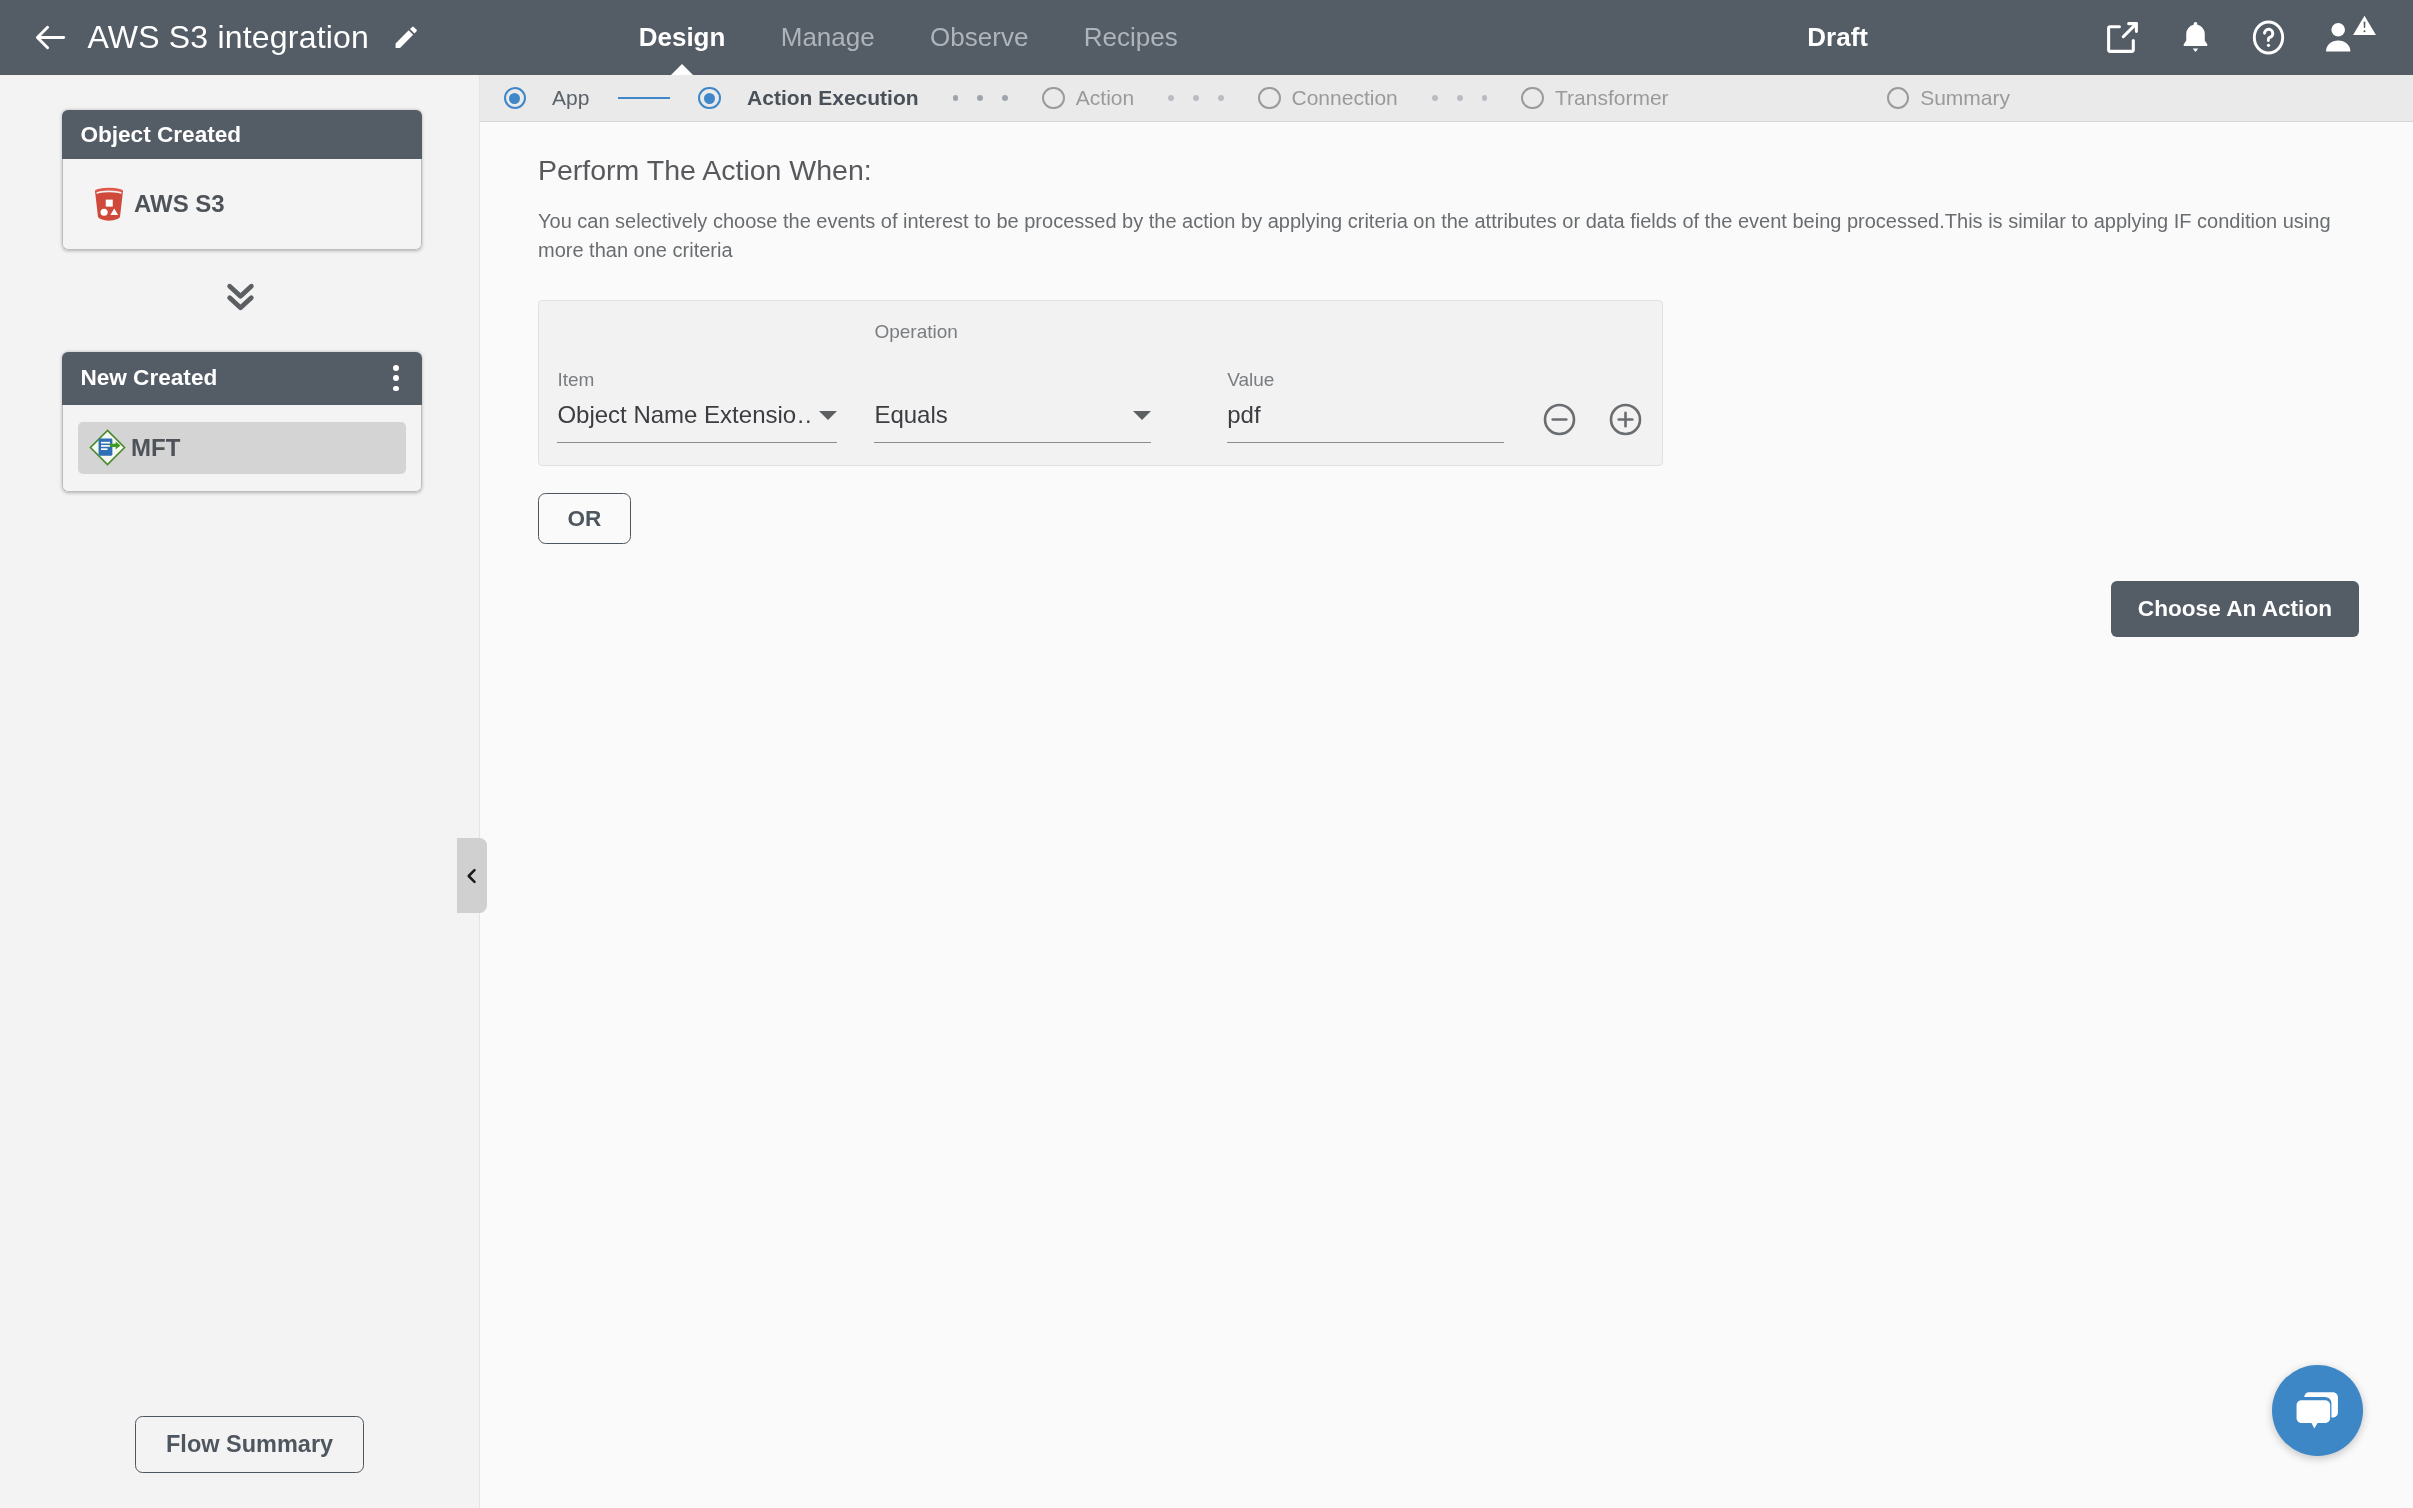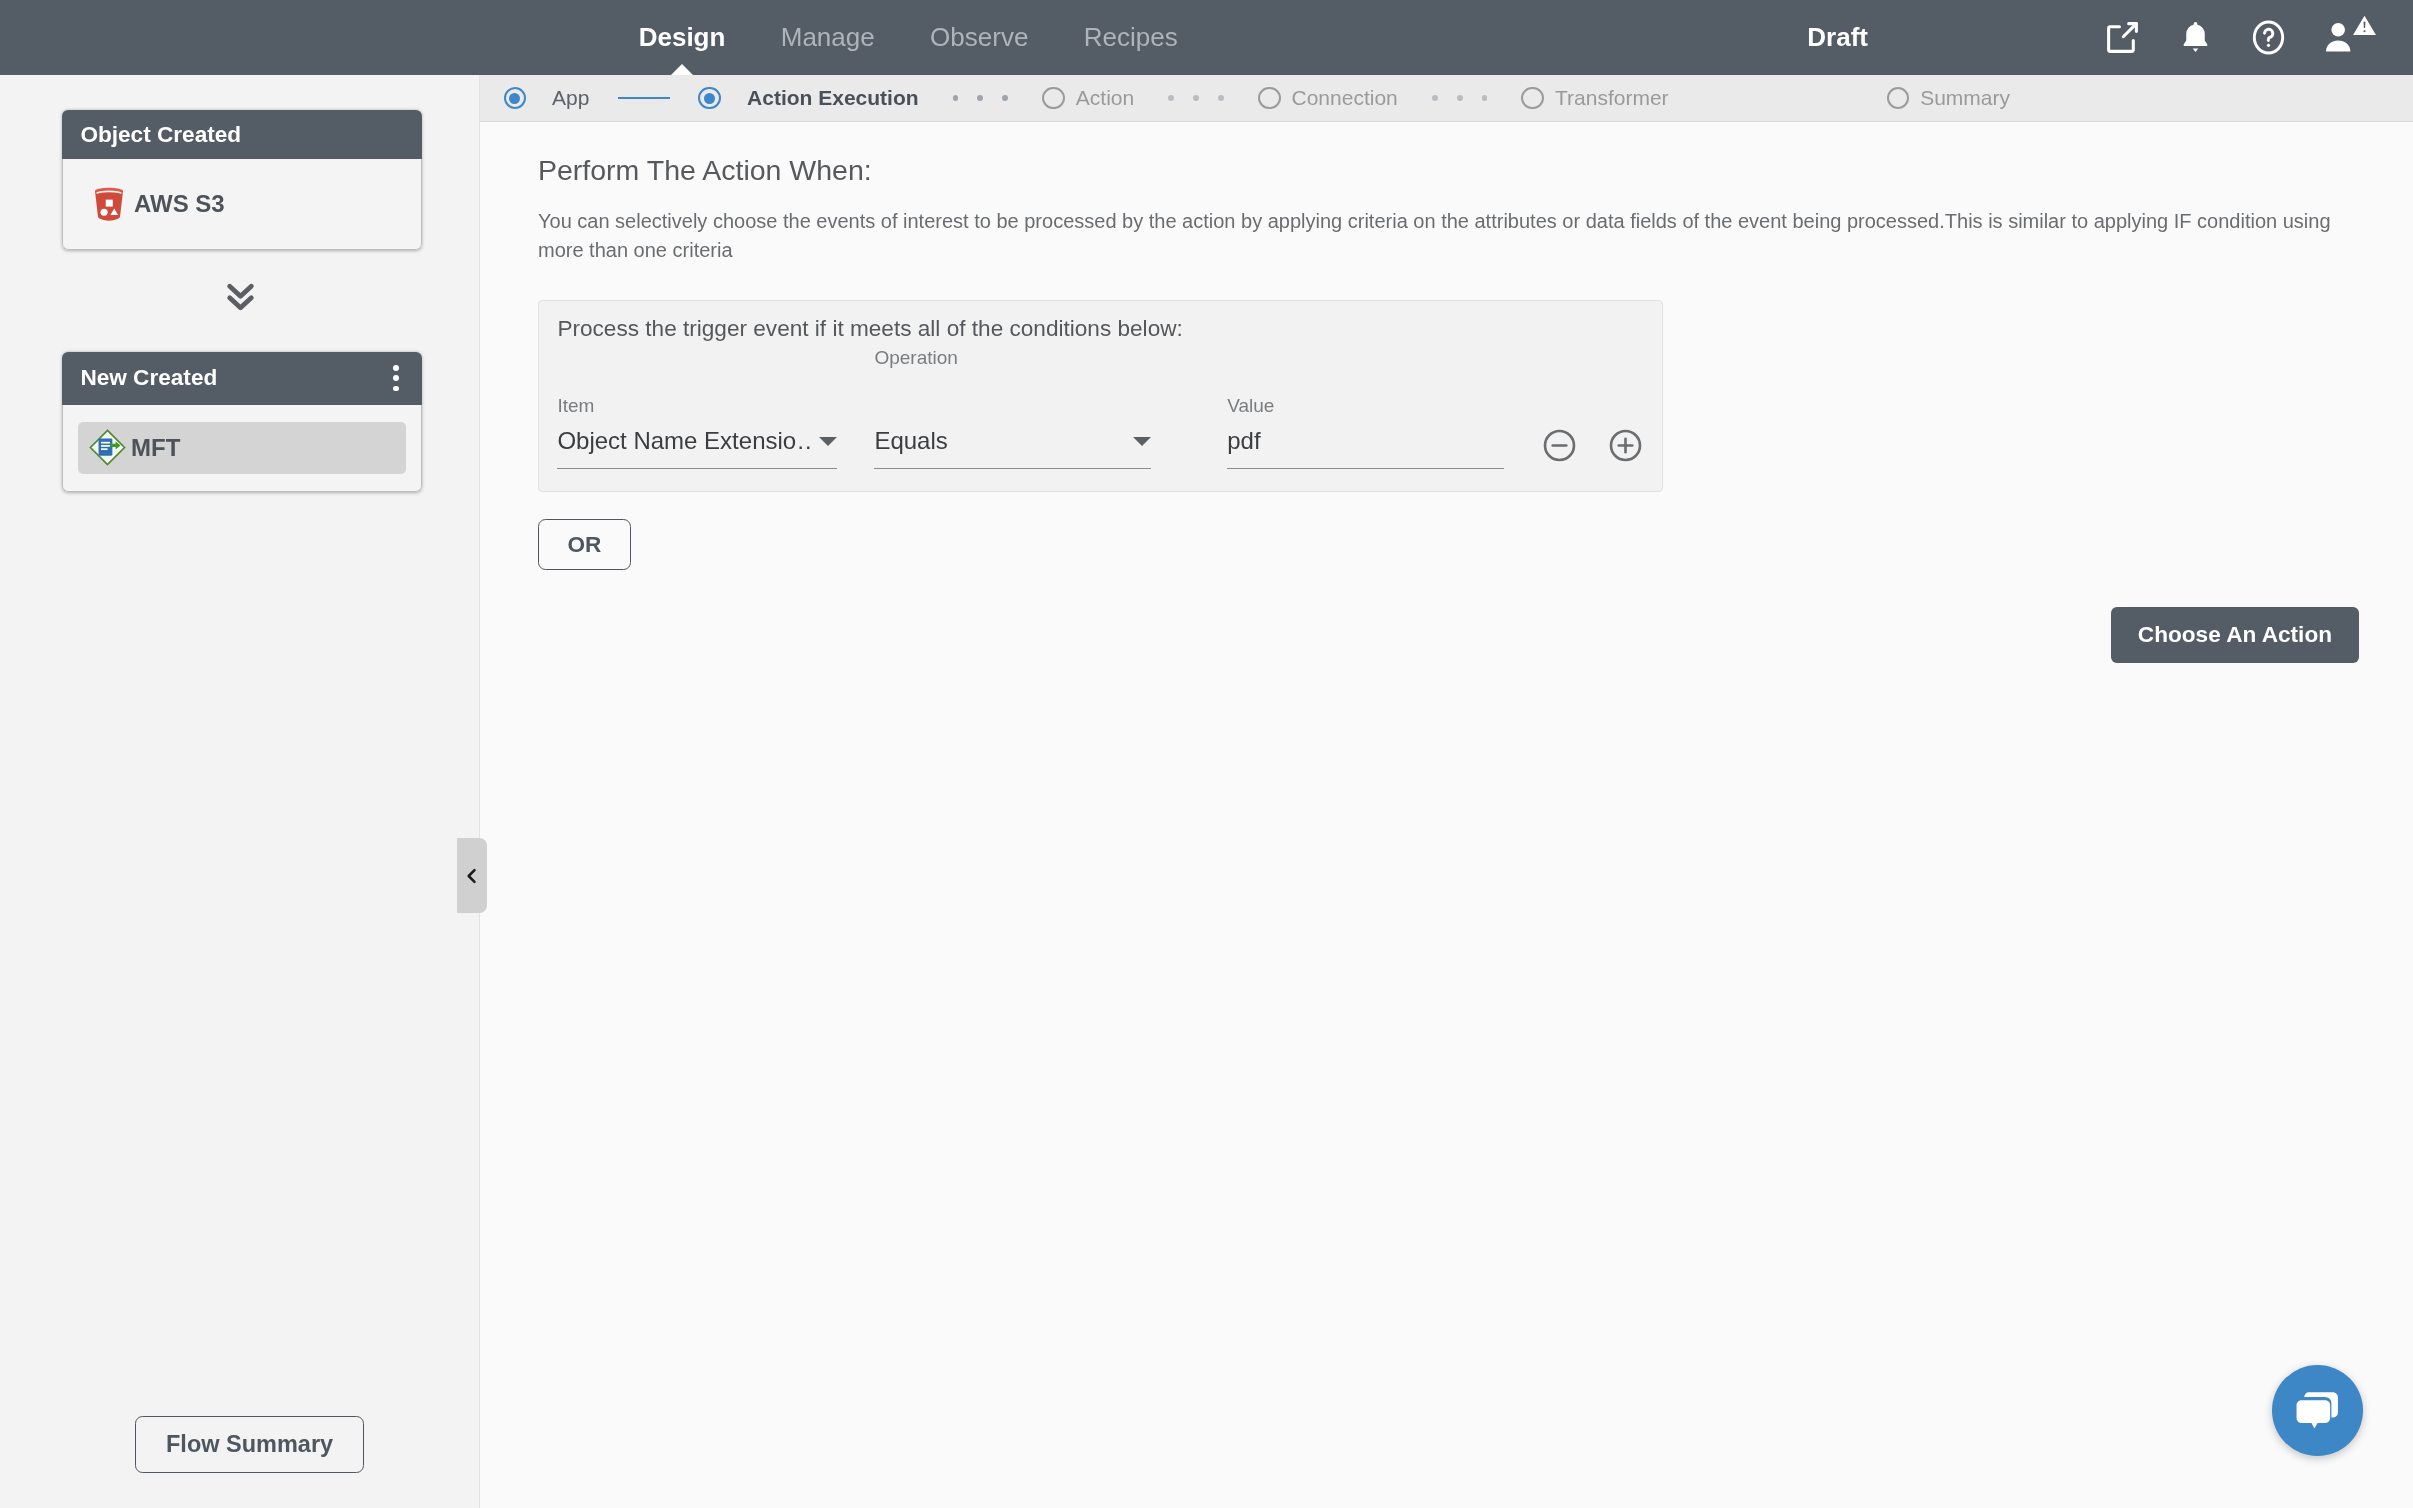--- a/index.html
+++ b/index.html
@@ -213,20 +213,34 @@
     background: #3d87c6; box-shadow: 0 2.5px 8.4px rgba(0,0,0,.22);
     display: flex; align-items: center; justify-content: center;
     cursor: pointer;
   }
   .chat-fab svg { width: 52px; height: 52px; color: #ffffff; }
 </style>
 </head>
 <body>
 
 <div class="header">
+  <div class="hdr-left">
+    <span class="back-arrow">
+      <svg viewBox="0 0 24 24" fill="none" stroke="currentColor" stroke-width="2" stroke-linecap="round" stroke-linejoin="round">
+        <line x1="21" y1="12" x2="4" y2="12"></line>
+          <polyline points="10 5 3 12 10 19"></polyline>
+      </svg>
+    </span>
+    <span class="flow-title">AWS S3 integration</span>
+    <span class="edit-pencil">
+      <svg viewBox="0 0 24 24" fill="currentColor">
+          <path d="M3 17.25V21h3.75L17.8 9.94l-3.75-3.75L3 17.25zM20.7 7.04a1 1 0 0 0 0-1.41l-2.34-2.34a1 1 0 0 0-1.41 0l-1.83 1.83 3.75 3.75 1.83-1.83z"></path>
+        </svg>
+    </span>
+  </div>
 
   <div class="hdr-tabs">
     <span class="tab active">Design</span>
     <span class="tab">Manage</span>
     <span class="tab">Observe</span>
     <span class="tab">Recipes</span>
   </div>
 
   <div class="hdr-right">
     <span class="draft-status">Draft</span>
@@ -377,21 +391,20 @@
   <svg viewBox="0 0 24 24" fill="none" stroke="currentColor" stroke-width="3" stroke-linecap="round" stroke-linejoin="round">
     <polyline points="15 5 8 12 15 19"></polyline>
   </svg>
 </div>
 
 <div class="main">
   <div class="section-title">Perform The Action When:</div>
   <div class="section-desc">You can selectively choose the events of interest to be processed by the action by applying criteria on the attributes or data fields of the event being processed.This is similar to applying IF condition using more than one criteria</div>
 
   <div class="cond-panel">
-    <div class="cond-panel-title">Process the trigger event if it meets all of the conditions below:</div>
 
     <div class="cond-row">
       <div class="field item">
         <span class="field-label">Item</span>
         <div class="field-control">
           <span class="field-value">Object Name Extensio…</span>
           <span class="caret"></span>
         </div>
       </div>
 

